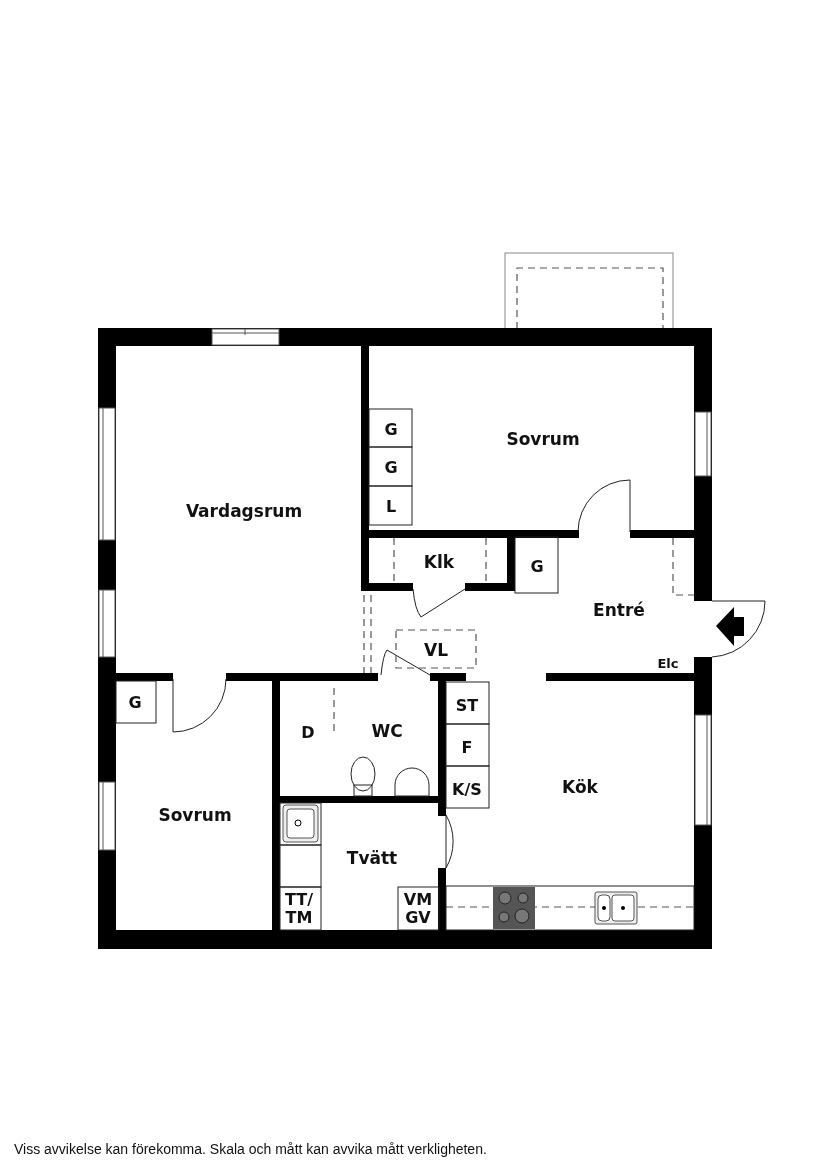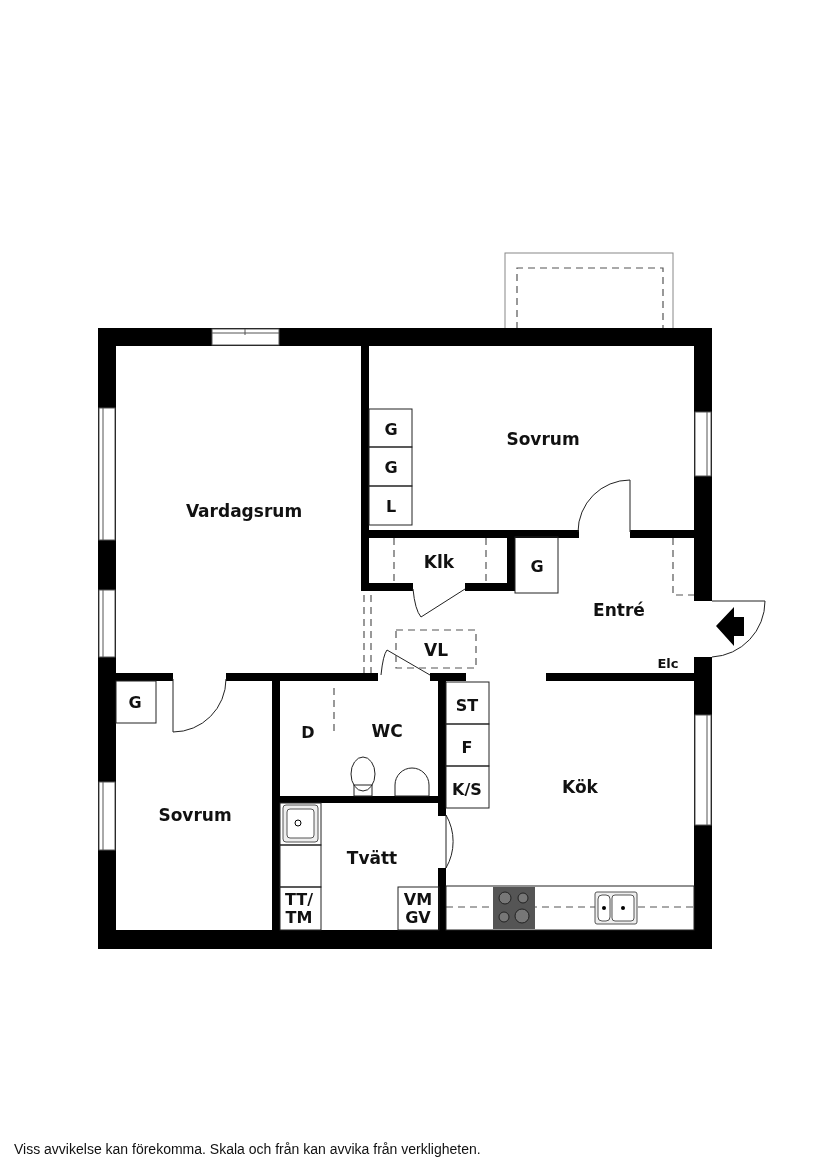--- a/index.html
+++ b/index.html
@@ -152,13 +152,13 @@
   <text class="lbl unit" x="308" y="738" text-anchor="middle">D</text>
   <text class="lbl unit" x="467" y="711" text-anchor="middle">ST</text>
   <text class="lbl unit" x="467" y="753" text-anchor="middle">F</text>
   <text class="lbl unit" x="467" y="795" text-anchor="middle">K/S</text>
   <text class="lbl unit" x="299" y="905" text-anchor="middle">TT/</text>
   <text class="lbl unit" x="299" y="923" text-anchor="middle">TM</text>
   <text class="lbl unit" x="418" y="905" text-anchor="middle">VM</text>
   <text class="lbl unit" x="418" y="923" text-anchor="middle">GV</text>
 </svg>
 
-<div class="disclaimer">Viss avvikelse kan förekomma. Skala och från kan avvika från verkligheten.</div>
+<div class="disclaimer">Viss avvikelse kan förekomma. Skala och mått kan avvika mått verkligheten.</div>
 
 </body></html>

